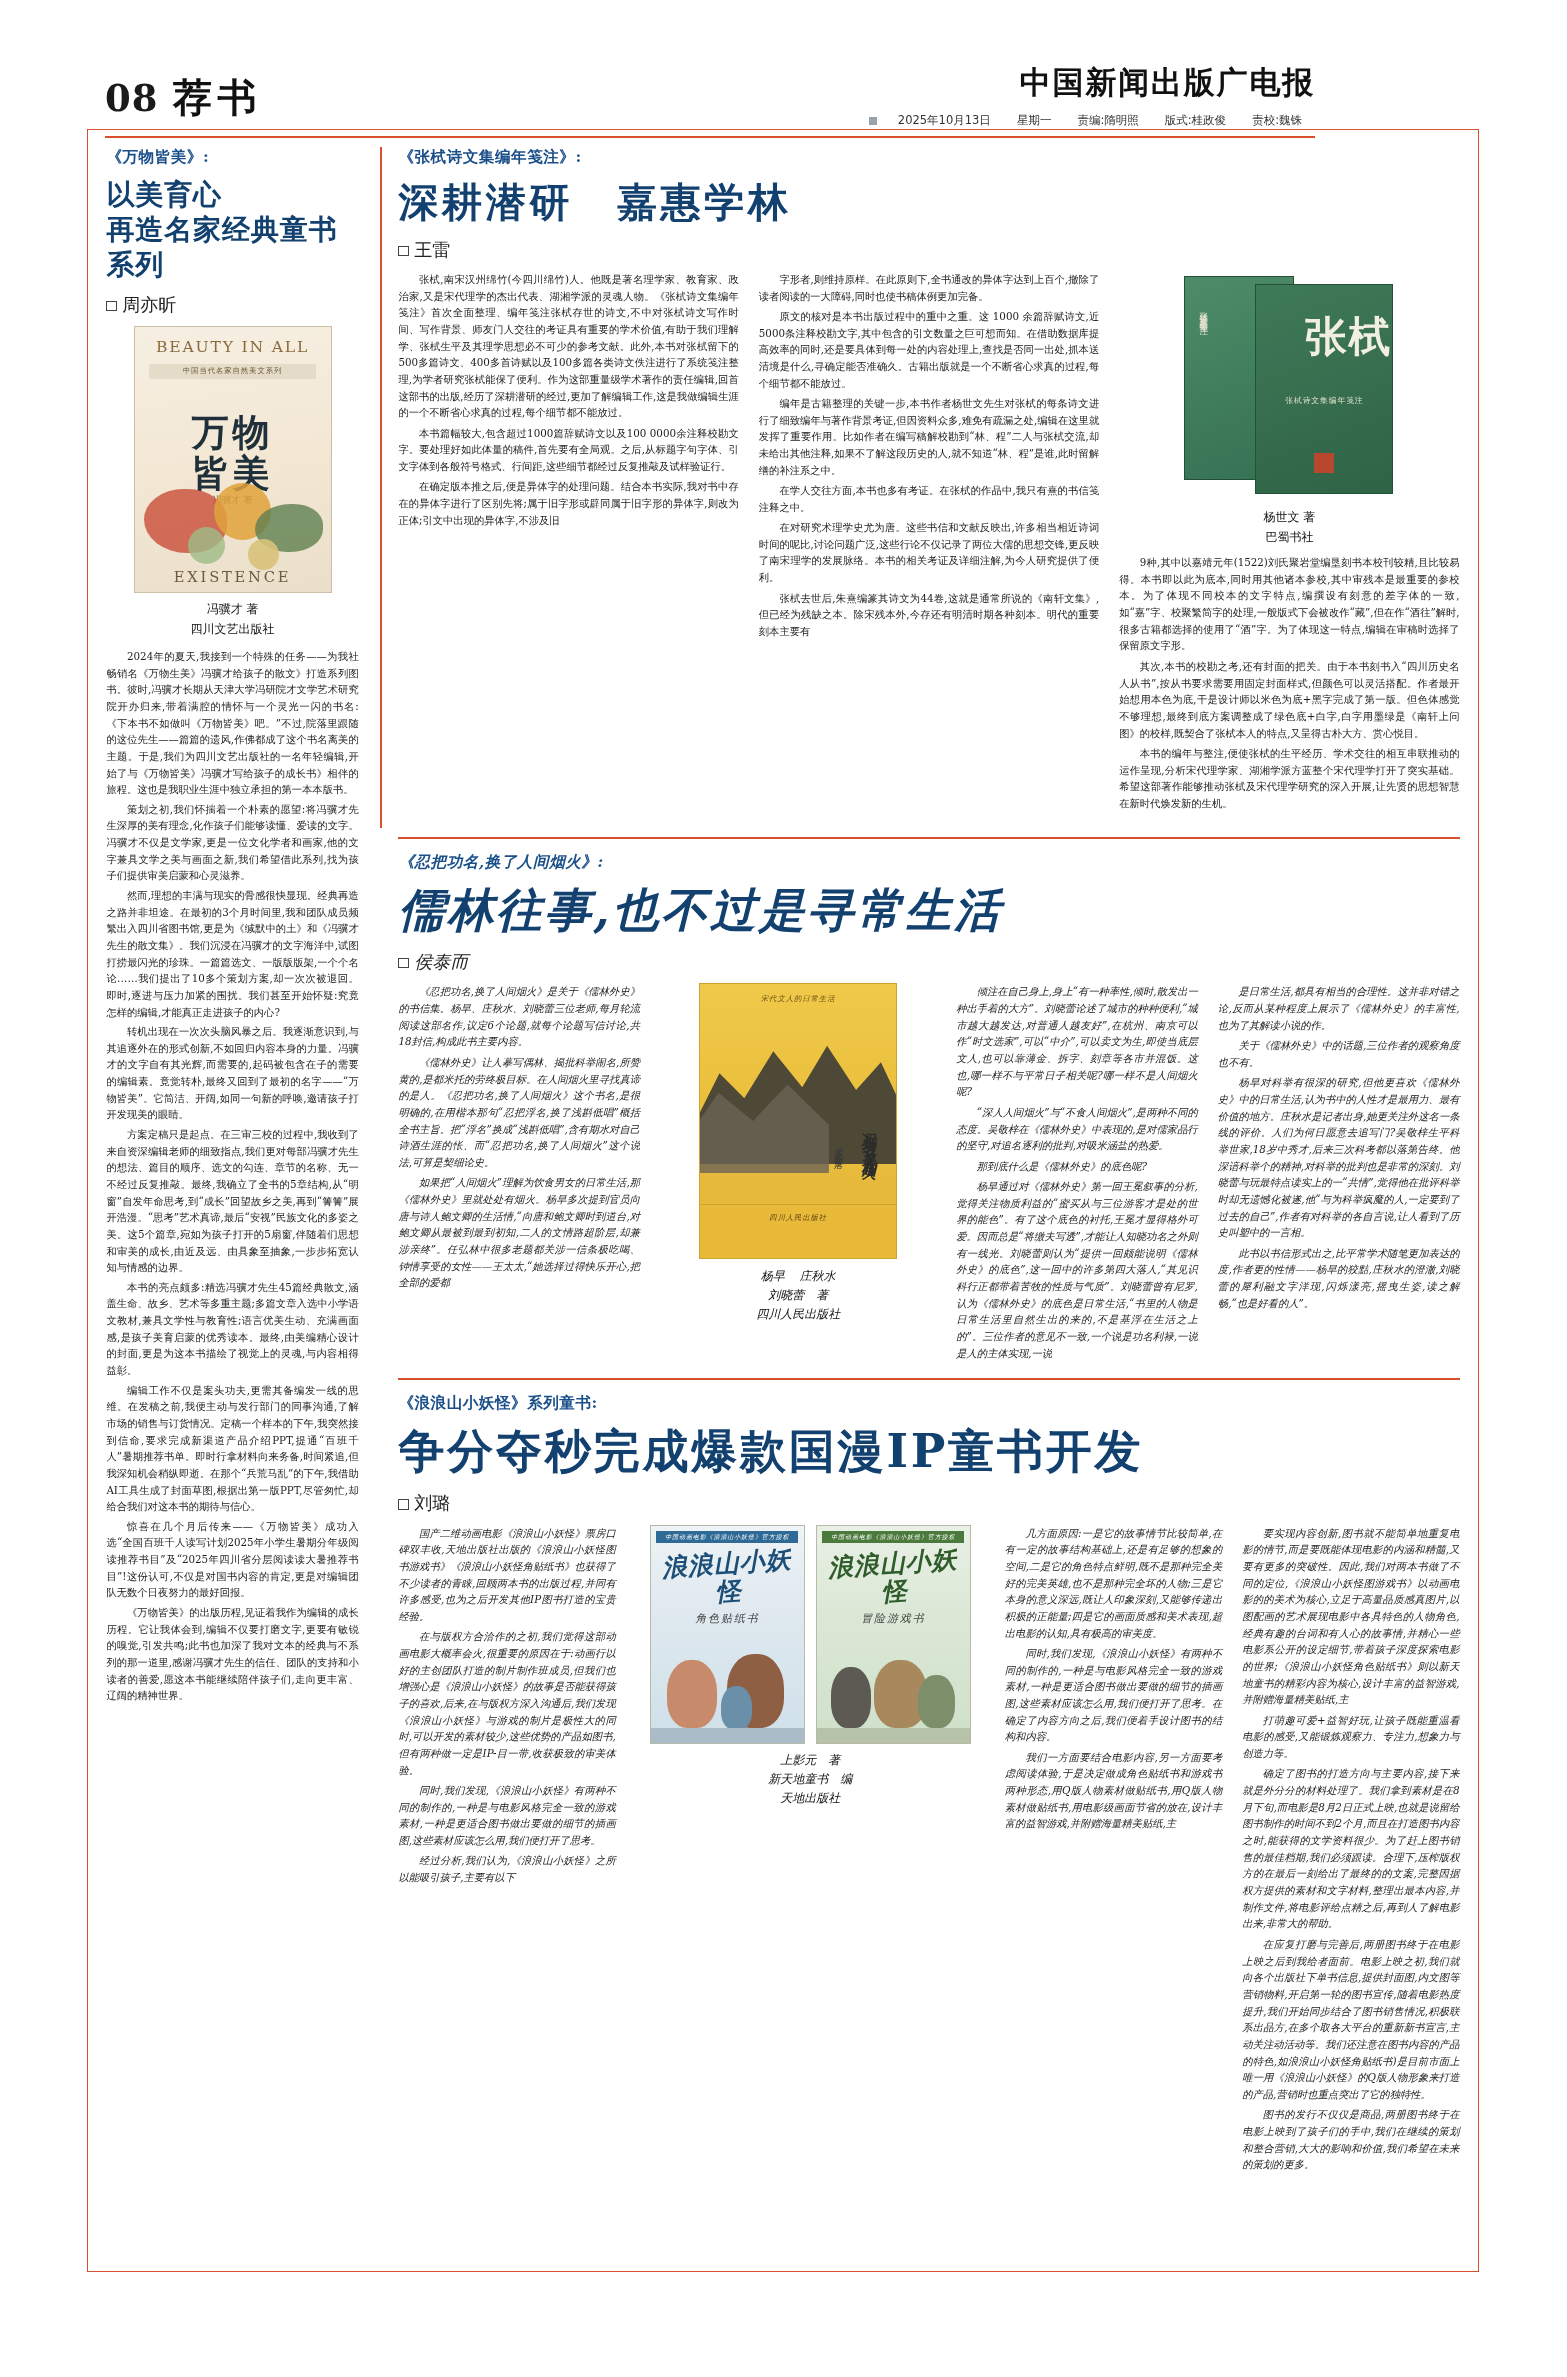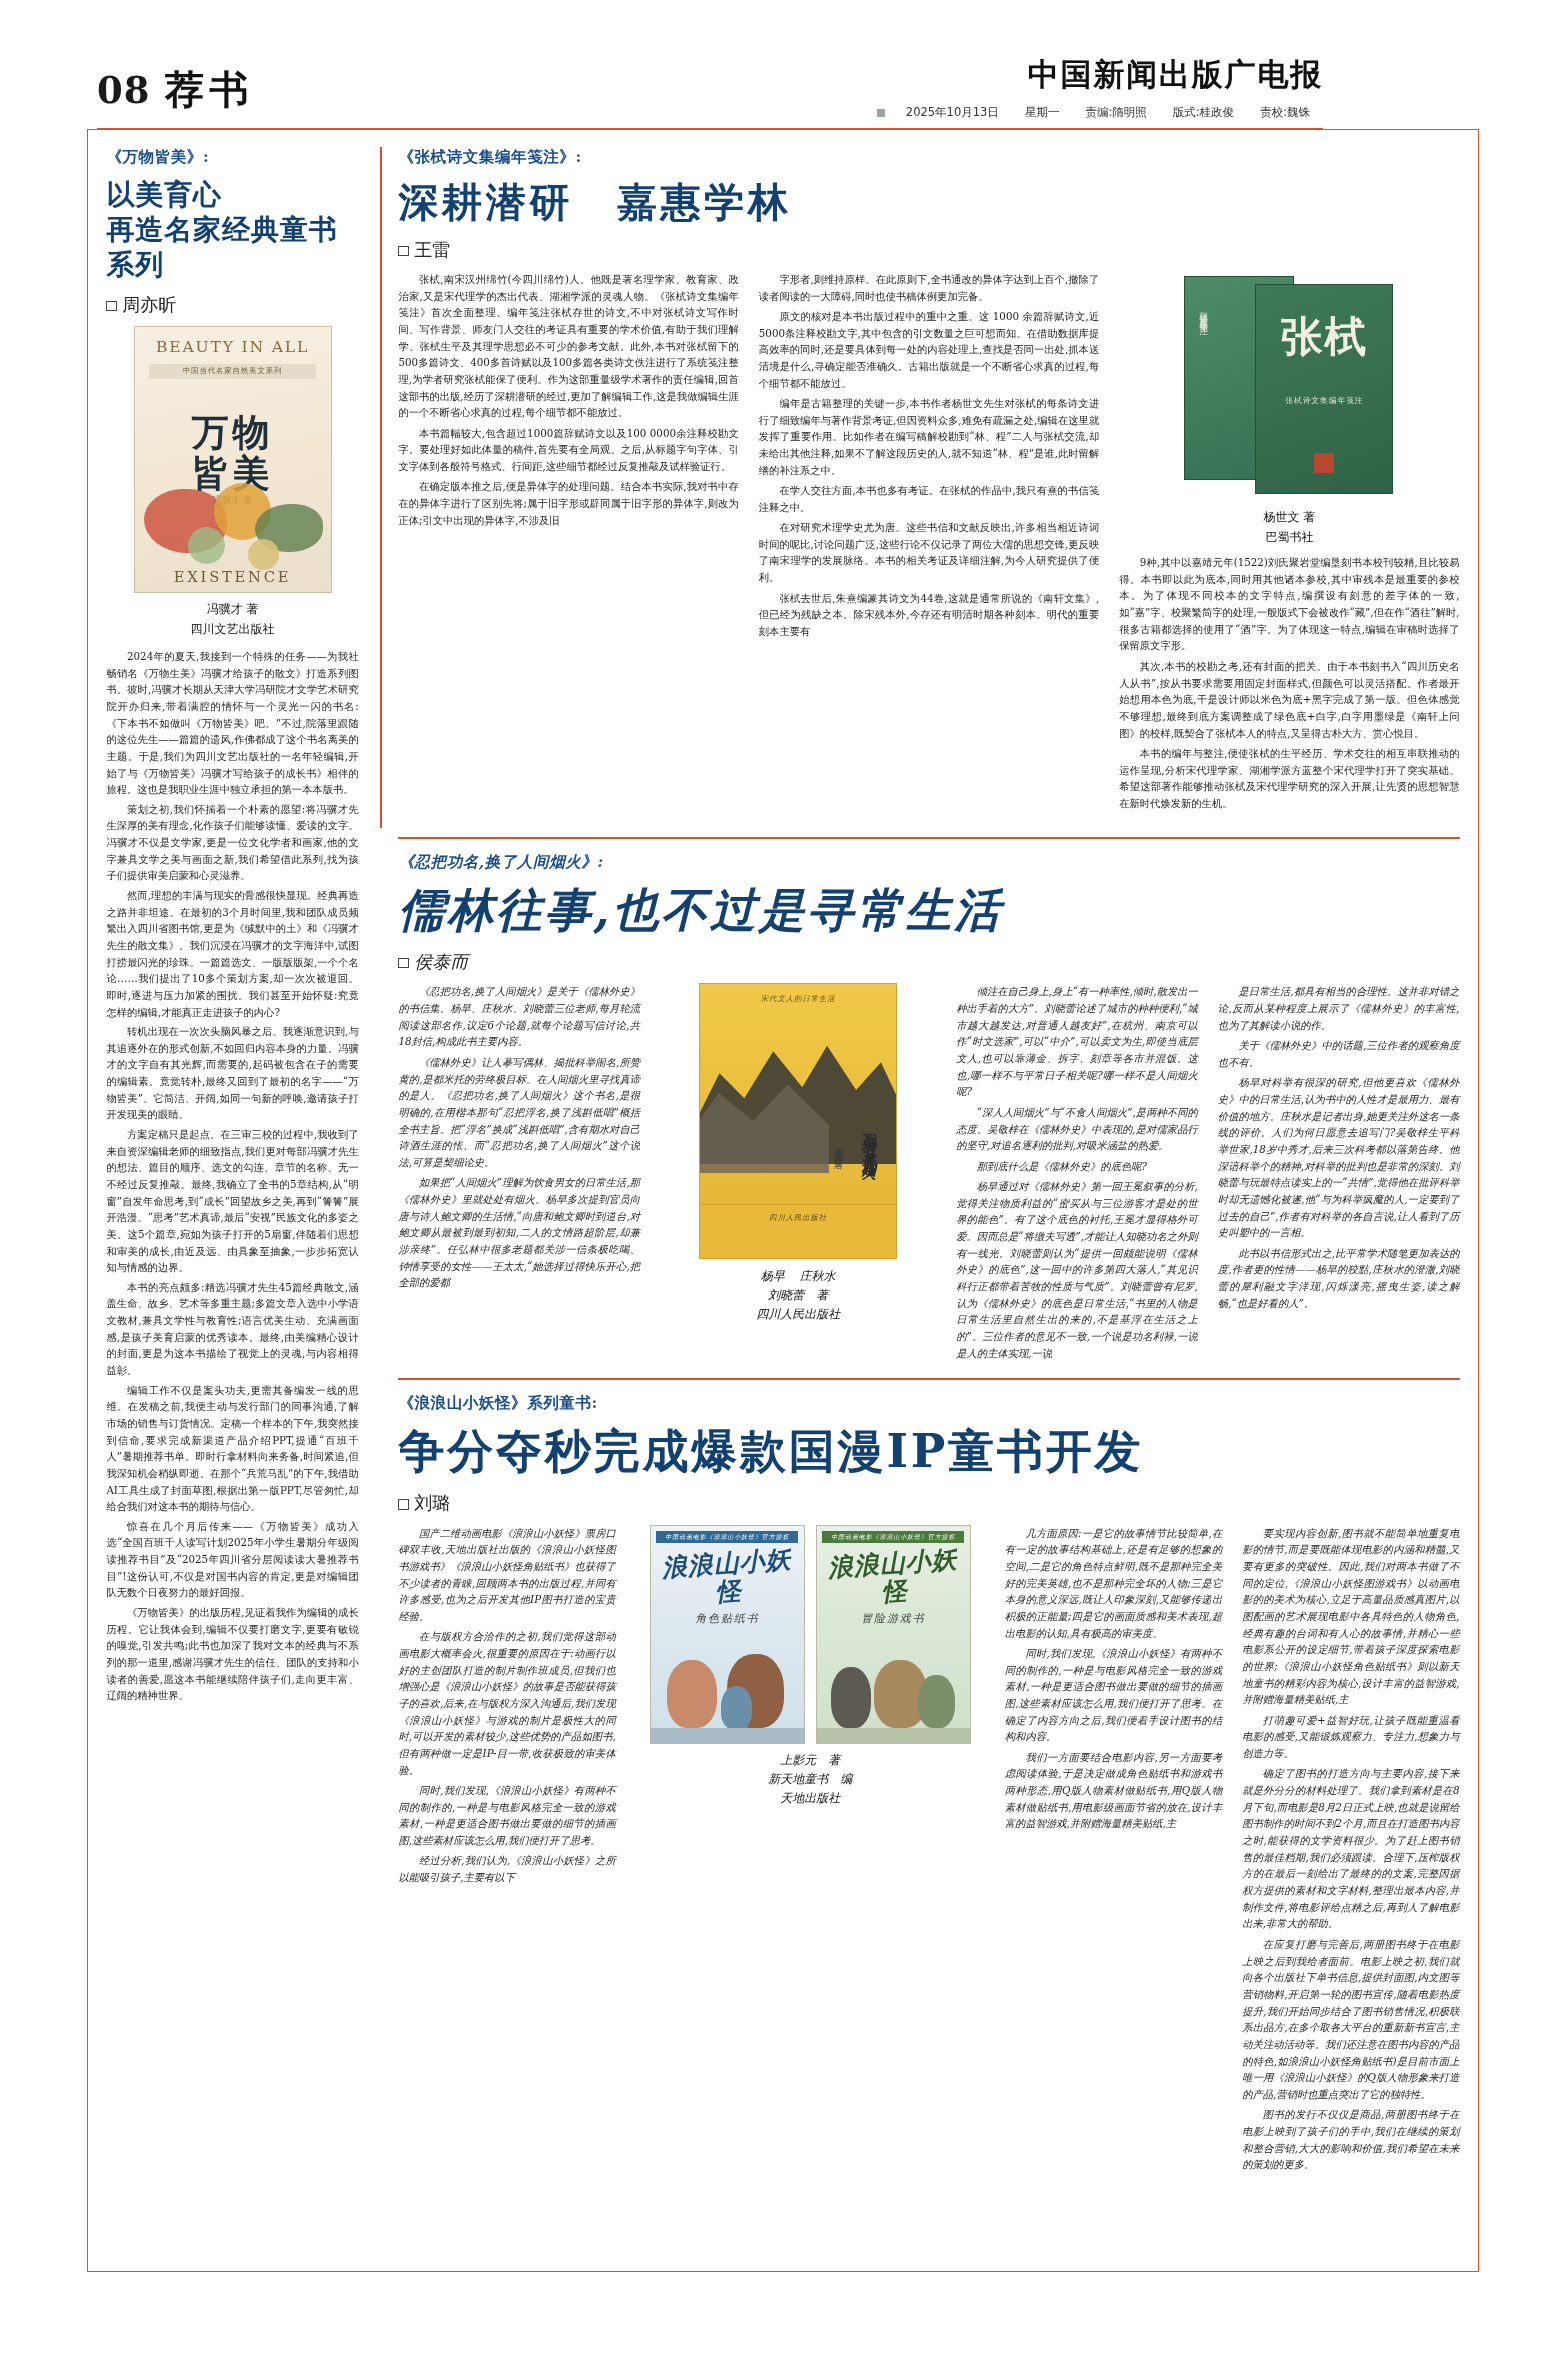--- a/index.html
+++ b/index.html
@@ -11,21 +11,21 @@
     width: 1567px;
     font-family: "DejaVu Sans", "Liberation Sans", sans-serif;
     color: #1a1a1a;
   }
   .page {
     position: relative;
     width: 1420px;
     height: 2377px;
     background: #ffffff;
     box-sizing: border-box;
-    padding: 10px;
+    padding: 18px;
   }
 
   
   .masthead {
     position: relative;
     height: 110px;
     padding: 51px 87px 0 87px;
     box-sizing: border-box;
   }
   .masthead-left {
@@ -262,21 +262,21 @@
   }
   .cover2 {
     position: absolute; width: 138px; height: 210px;
     background: linear-gradient(160deg,#3f7a58,#2f6346);
     border: 0.9px solid #245038;
     box-sizing: border-box;
   }
   .cover2.back { left: 9.2px; top: 5.5px; width: 110px; height: 204px; background: linear-gradient(160deg,#4e8c68,#357153); }
   .cover2.front { left: 81px; top: 13px; }
   .cover2 .c2title {
-    position: absolute; top: 24px; left: 0; right: 0; text-align: center;
+    position: absolute; top: 24px; left: 0; right: 0; text-align: right;
     font-family: "DejaVu Serif", "Liberation Serif", serif;
     font-size: 42px; font-weight: bold; color: #f2efe2; letter-spacing: 1.8px;
   }
   .cover2 .c2sub {
     position: absolute; top: 110px; left: 0; right: 0; text-align: center;
     font-size: 7.8px; color: #e7e2cf; letter-spacing: 0.9px;
   }
   .cover2 .c2seal {
     position: absolute; bottom: 20px; left: 50%; transform: translateX(-50%);
     width: 20px; height: 20px; background: #b8472f;

